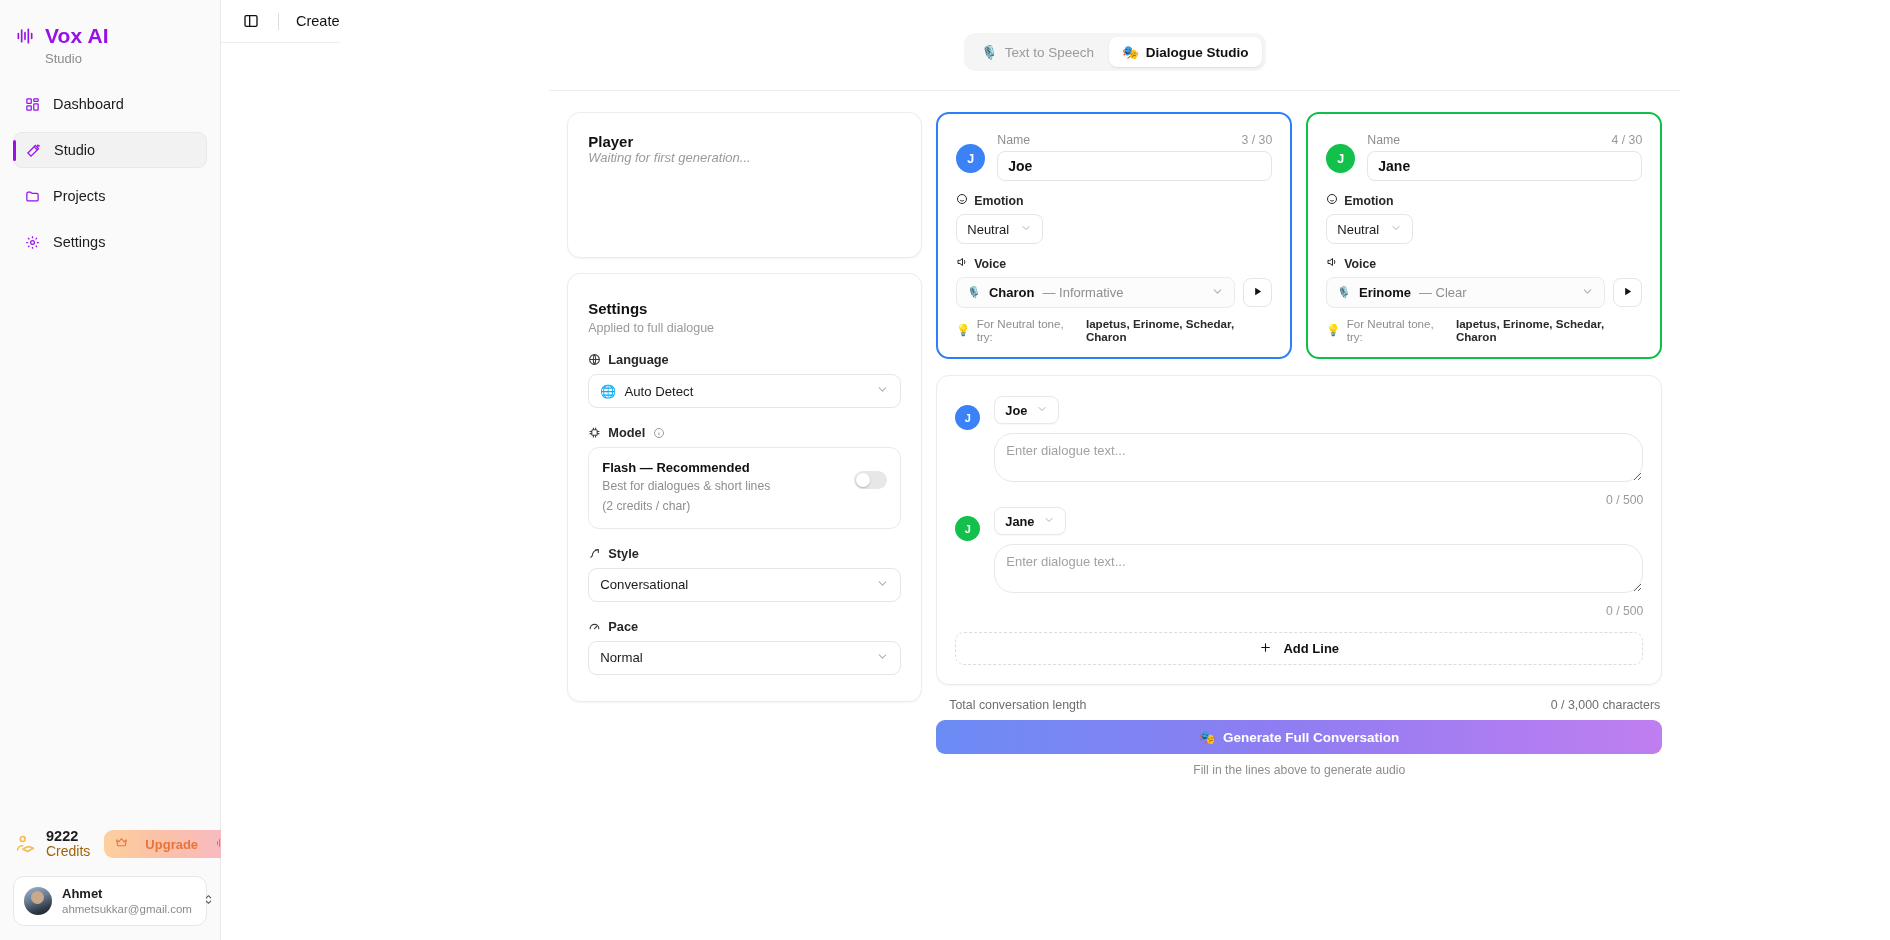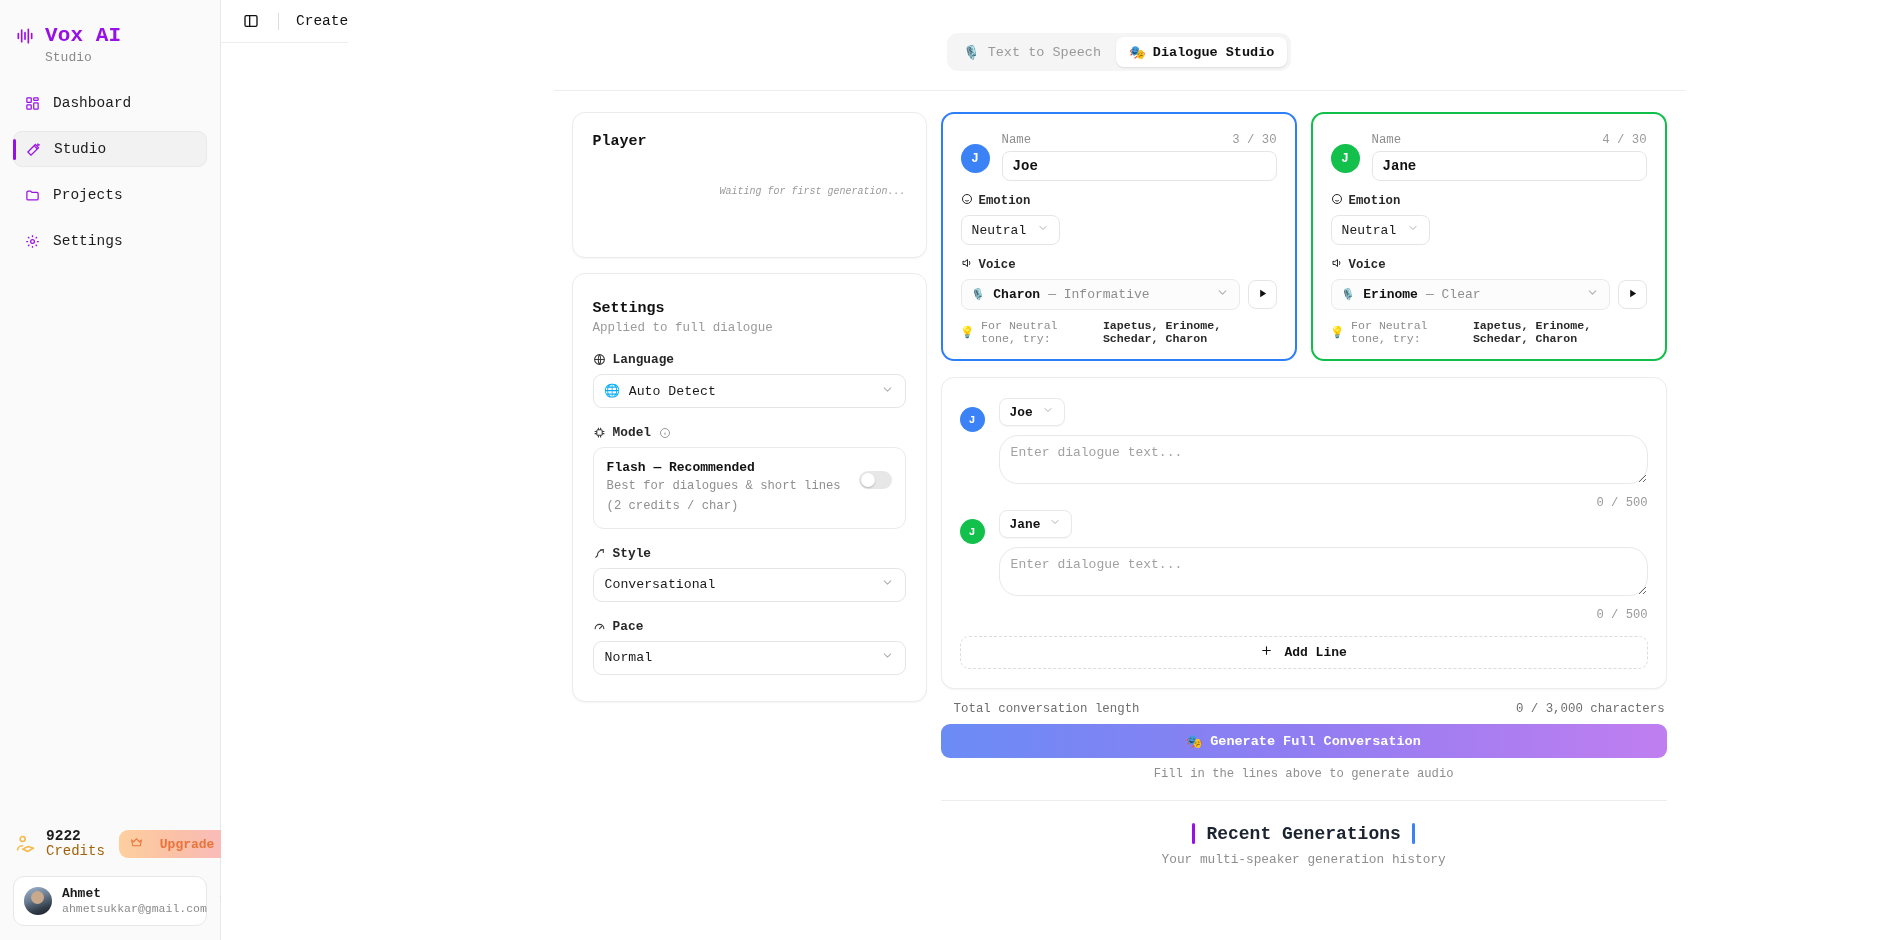--- a/index.html
+++ b/index.html
@@ -3,21 +3,21 @@
 <meta charset="utf-8">
 <style>
   * { box-sizing: border-box; margin: 0; padding: 0; }
   html, body {
     width: 1890px; height: 940px;
     font-family: "Liberation Sans", sans-serif;
     background: #ffffff;
     color: #0a0a0a;
     overflow: hidden;
   }
-  .app { display: flex; width: 1890px; height: 940px; font-family: Liberation Mono, monospace; }
+  .app { display: flex; width: 1890px; height: 940px; }
 
   
   .sidebar {
     width: 221px; height: 940px; flex: 0 0 221px;
     background: #fafafa;
     border-right: 1px solid #e8e8e8;
     display: flex; flex-direction: column;
     position: relative;
   }
   .brand { padding: 24px 0 0 14px; display: flex; align-items: center; gap: 9px; }
@@ -99,21 +99,21 @@
   .right-col { width: 726px; display: flex; flex-direction: column; }
 
   .card {
     background: #ffffff; border: 1px solid #ececec; border-radius: 13px;
     box-shadow: 0 1px 2px rgba(0,0,0,.045);
   }
 
   
   .player { padding: 20px 20px 24px; height: 146px; }
   .player-title { font-size: 15px; font-weight: 700; color: #111; }
-  .player-wait { margin-top: 36px; text-align: right; font-size: 10px; font-style: italic; color: #9a9a9a; }
+  .player-wait { text-align: left; font-size: 13px; font-style: italic; color: #9a9a9a; }
 
   
   .settings { padding: 26px 20px 26px; }
   .settings-title { font-size: 15px; font-weight: 700; color: #111; }
   .settings-sub { margin-top: 4px; font-size: 12.5px; color: #9a9a9a; }
   .field { margin-top: 17px; }
   .field-label { display: flex; align-items: center; gap: 7px; font-size: 12.8px; font-weight: 600; color: #272727; margin-bottom: 7px; }
   .field-label .lic { width: 13px; height: 13px; display: flex; align-items: center; justify-content: center; color: #3a3a3a; }
   .select {
     height: 34px; border: 1px solid #e5e5e5; border-radius: 9px; background: #fff;
@@ -641,26 +641,18 @@
             <span class="total-lbl">Total conversation length</span>
             <span class="total-val">0 / 3,000 characters</span>
           </div>
 
           <button class="gen-btn">
             <span>🎭</span>
             <span>Generate Full Conversation</span>
           </button>
           <div class="gen-help">Fill in the lines above to generate audio</div>
 
-          <div class="recent">
-            <div class="recent-h">
-              <span class="bar-l"></span>
-              <span class="recent-title">Recent Generations</span>
-              <span class="bar-r"></span>
-            </div>
-            <div class="recent-sub">Your multi-speaker generation history</div>
-          </div>
 
         </div>
       </div>
     </div>
   </div>
 </div>
 
 </body></html>

